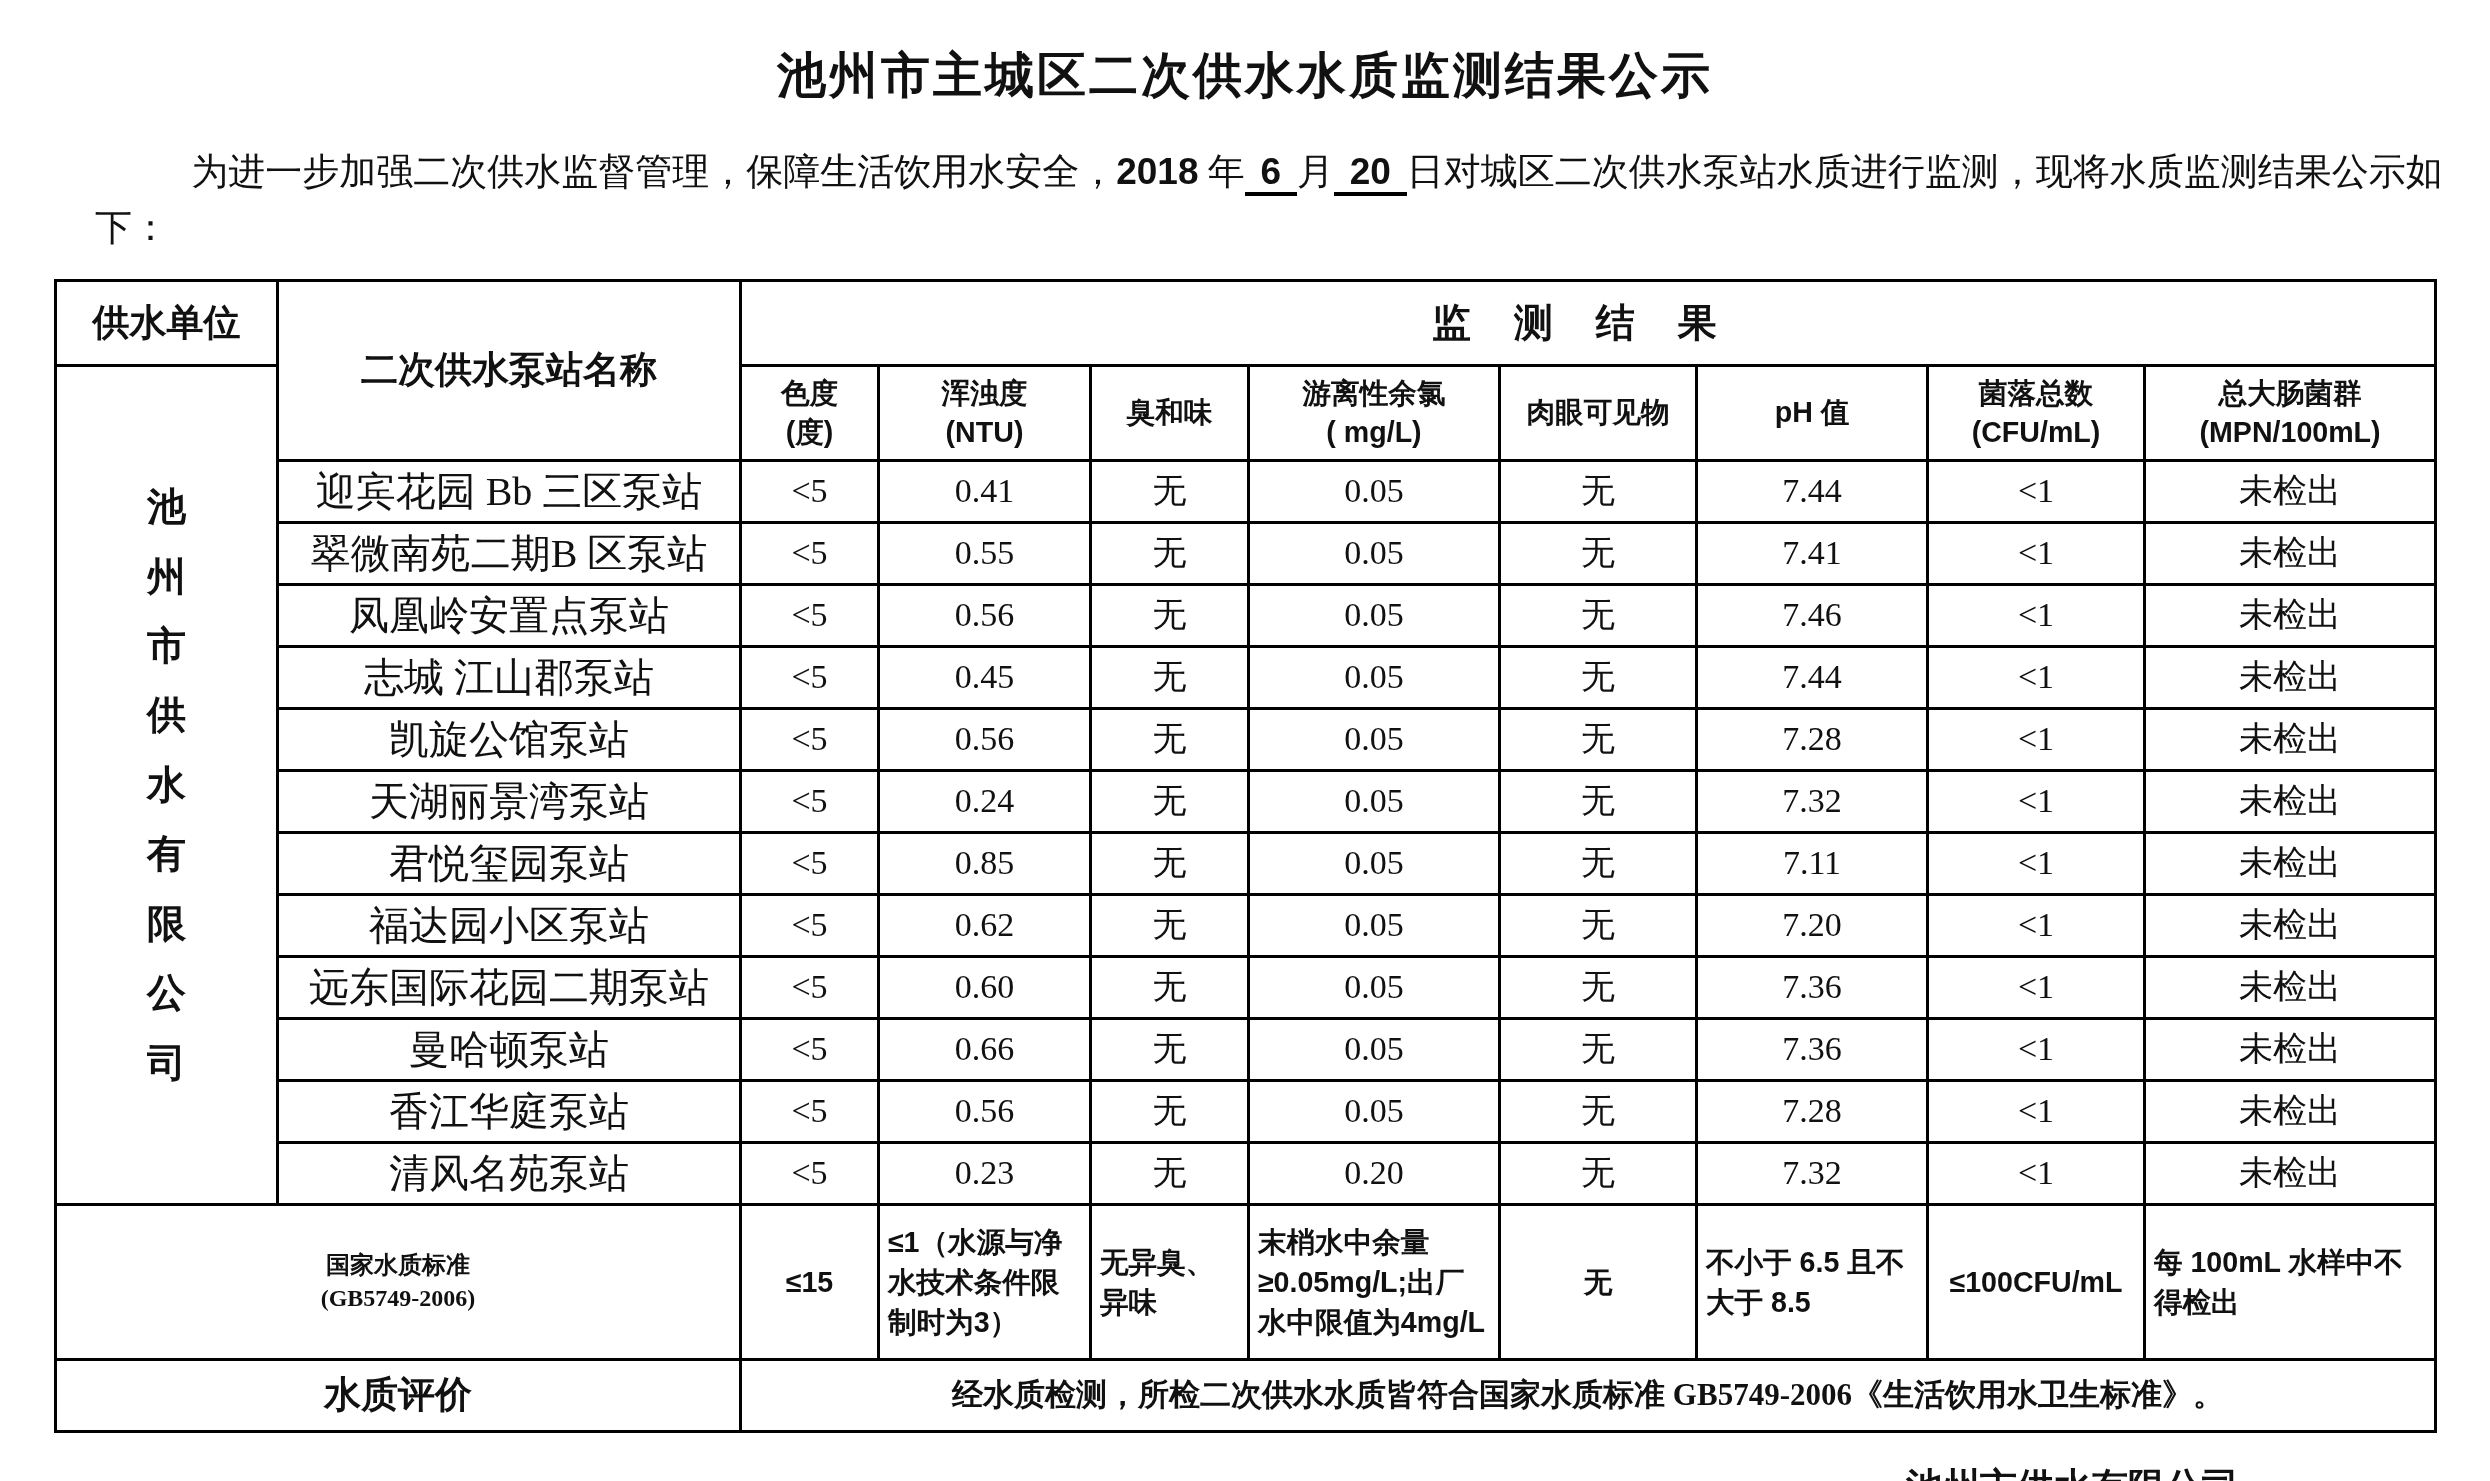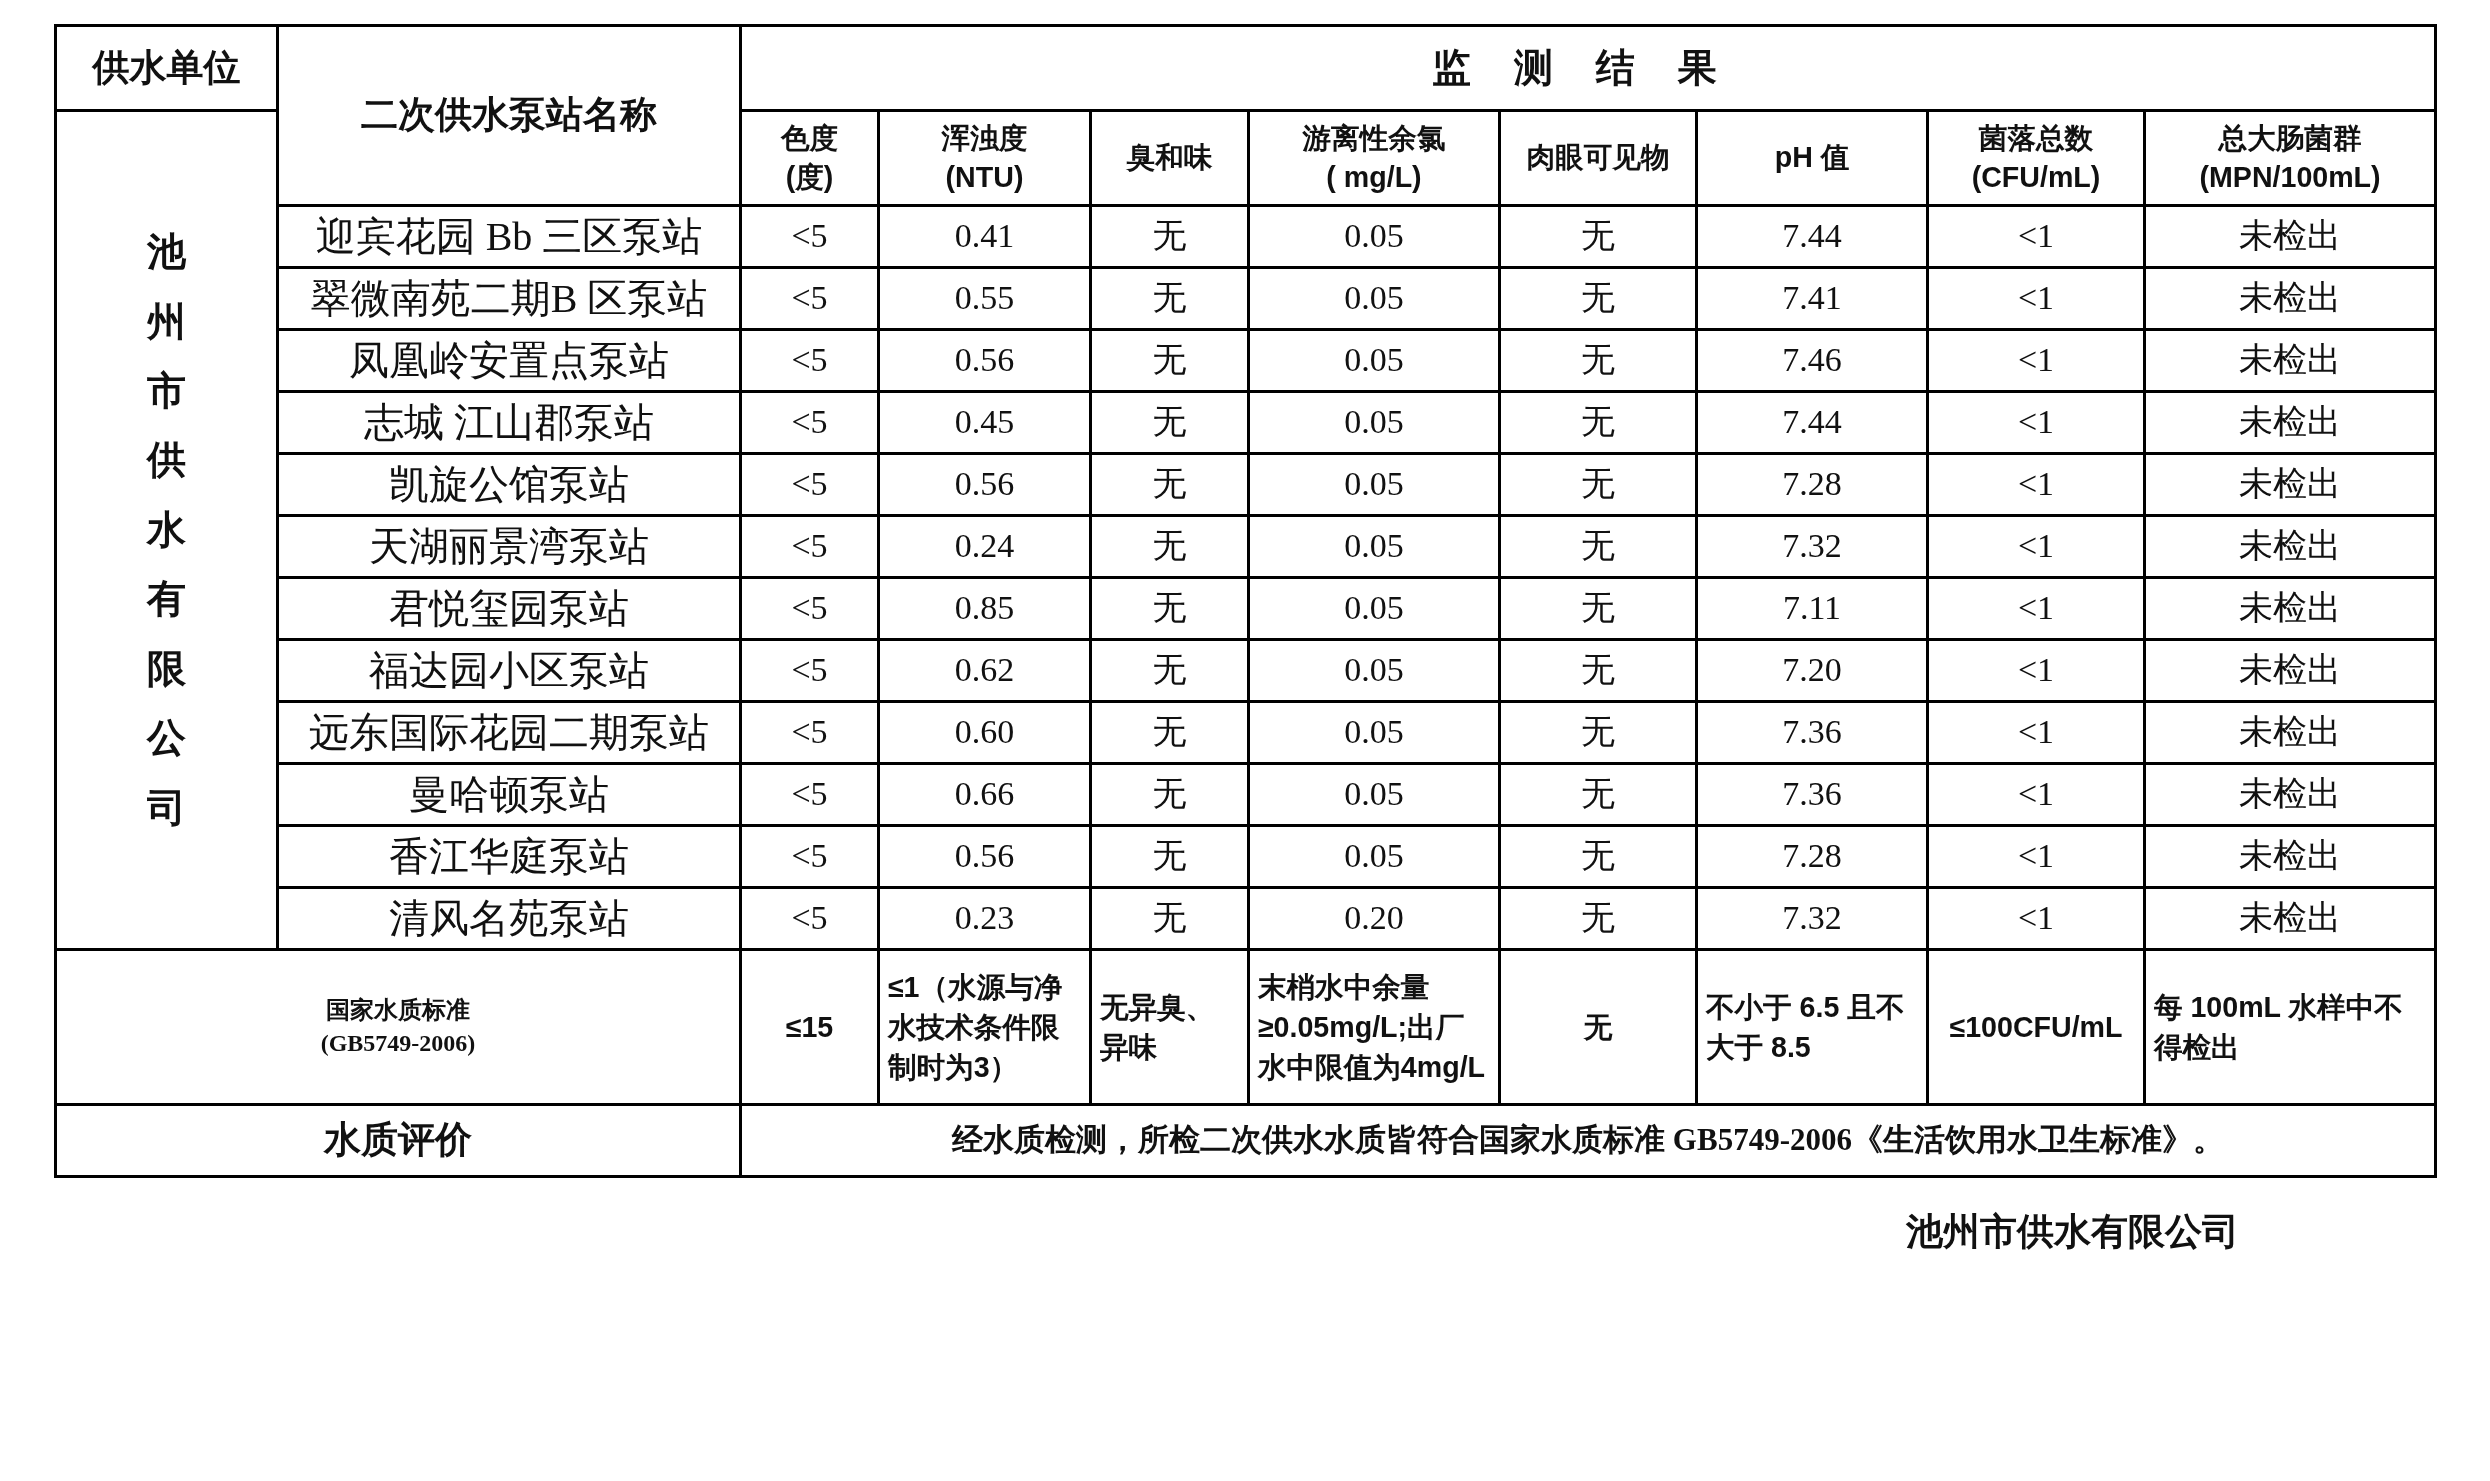--- a/index.html
+++ b/index.html
@@ -46,21 +46,23 @@
   .eval-text{font-weight:bold;font-size:31px;}
   .signature{margin-top:29.6px;text-align:right;padding-right:251px;
     font-family:"Liberation Sans","DejaVu Sans",sans-serif;
     font-weight:bold;font-size:37px;}
 </style>
 </head>
 <body>
 
 <div class="page">
 
-
+  <h1 class="doc-title">池州市主城区二次供水水质监测结果公示</h1>
+
+  <p class="intro"><span>为进一步加强二次供水监督管理，保障生活饮用水安全，</span><span class="num-bold">2018</span> <span>年</span><span class="fill-blank">6</span><span>月</span><span class="fill-blank">20</span><span>日</span><span>对城区二次供水泵站水质进行监测，现将水质监测结果公示如下：</span></p>
 
   <table class="report">
     <colgroup>
       <col style="width:222px">
         <col style="width:463px">
         <col style="width:138px">
       <col style="width:212px">
         <col style="width:158px">
         <col style="width:251px">
       <col style="width:197px">

